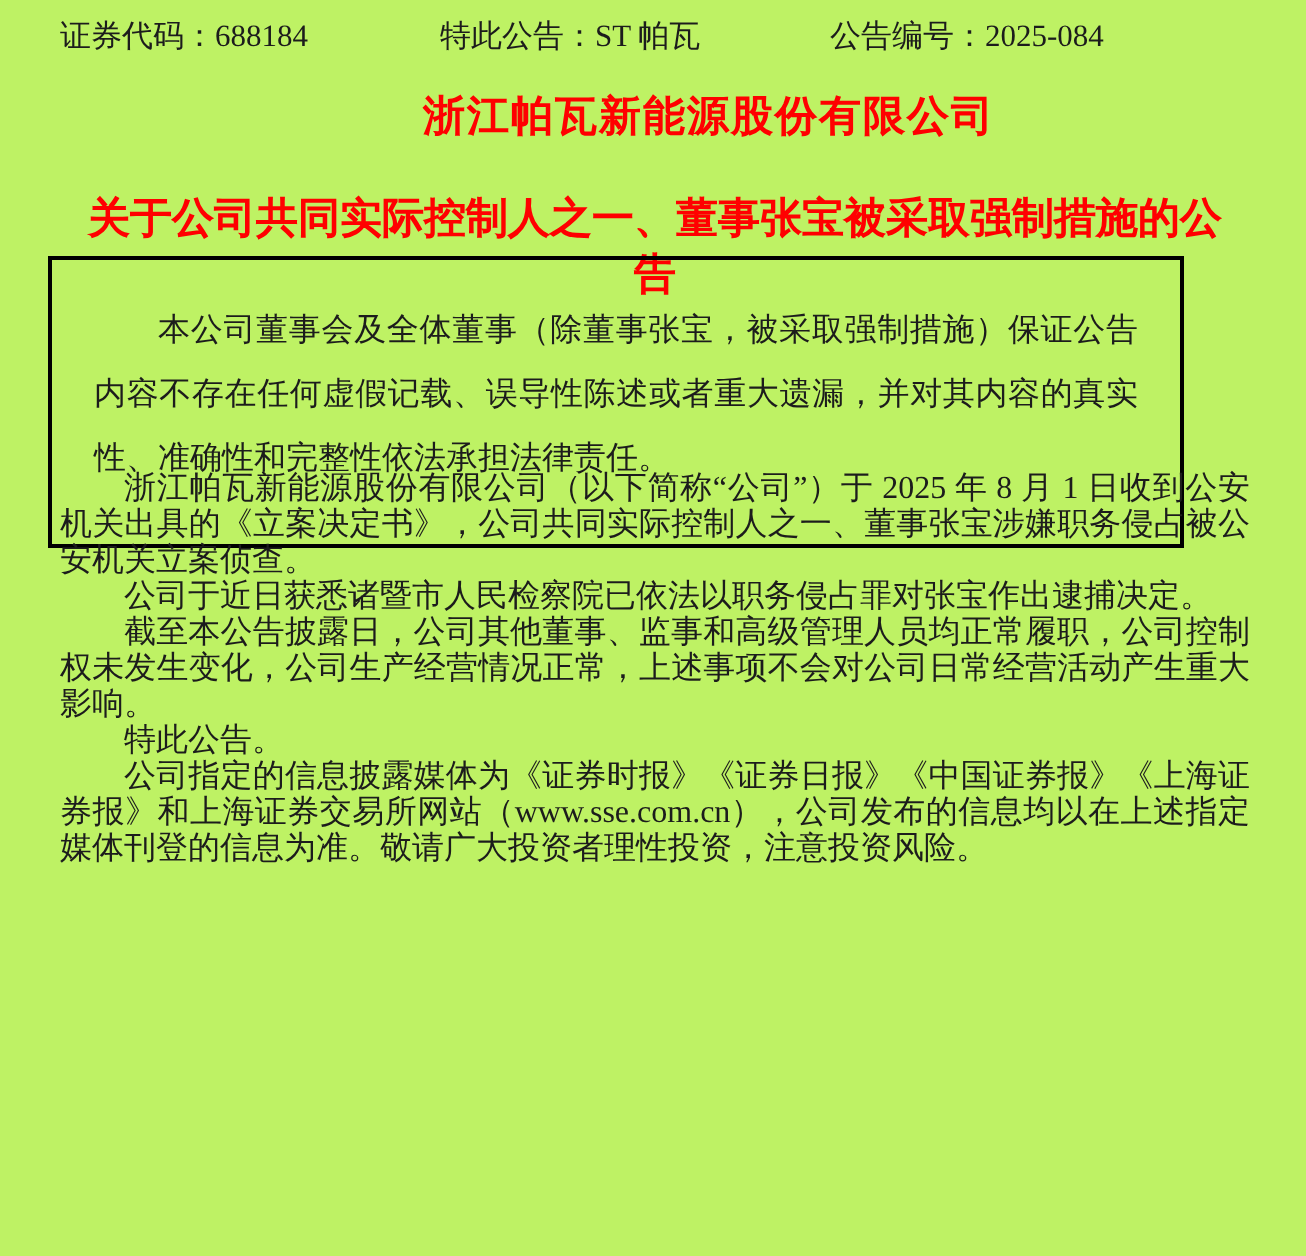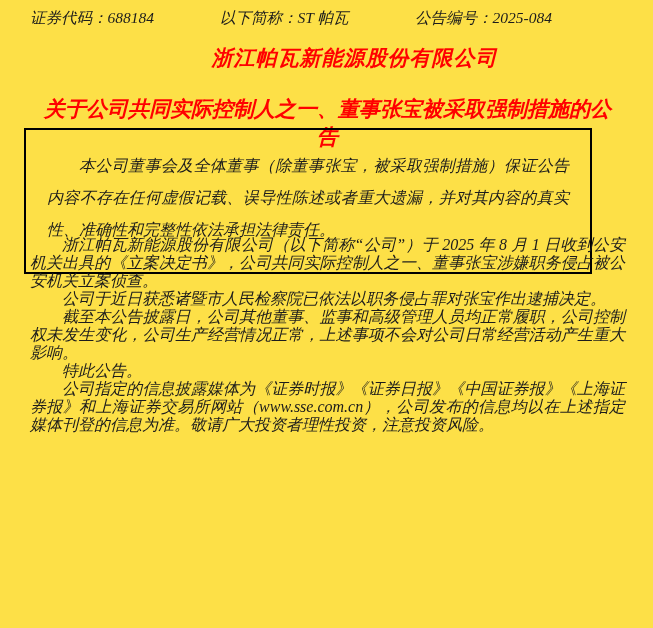--- a/index.html
+++ b/index.html
@@ -4,25 +4,24 @@
 <style>
   html, body {
     margin: 0;
     padding: 0;
     background: #ffffff;
   }
   .page {
     position: relative;
     width: 653px;
     height: 628px;
-    background: #fde047;
+    background: #bef264;
     overflow: hidden;
     font-family: "Liberation Serif", "DejaVu Serif", serif;
     color: #1c1c1c;
-    font-style: italic;
   }
   .header-row {
     position: absolute;
     top: 8px;
     left: 0;
     right: 0;
     height: 22px;
     font-size: 15.5px;
     white-space: nowrap;
   }
@@ -87,21 +86,21 @@
     text-indent: 2em;
   }
 </style>
 </head>
 <body>
 
 <div class="page">
 
   <div class="header-row">
     <span class="header-item code">证券代码：688184</span>
-    <span class="header-item abbr">以下简称：ST 帕瓦</span>
+    <span class="header-item abbr">特此公告：ST 帕瓦</span>
     <span class="header-item annno">公告编号：2025-084</span>
   </div>
 
   <h1 class="doc-title">浙江帕瓦新能源股份有限公司</h1>
 
   <h2 class="doc-subtitle">关于公司共同实际控制人之一、董事张宝被采取强制措施的公告</h2>
 
   <div class="notice-box">
     <p>本公司董事会及全体董事（除董事张宝，被采取强制措施）保证公告内容不存在任何虚假记载、误导性陈述或者重大遗漏，并对其内容的真实性、准确性和完整性依法承担法律责任。</p>
   </div>

